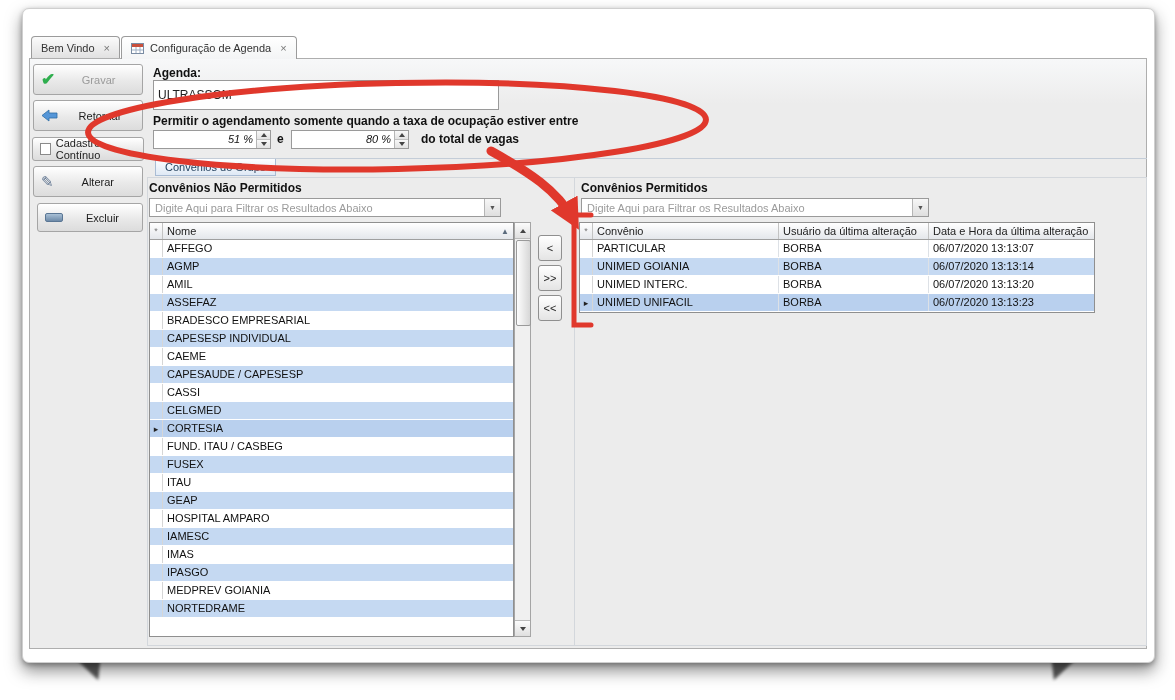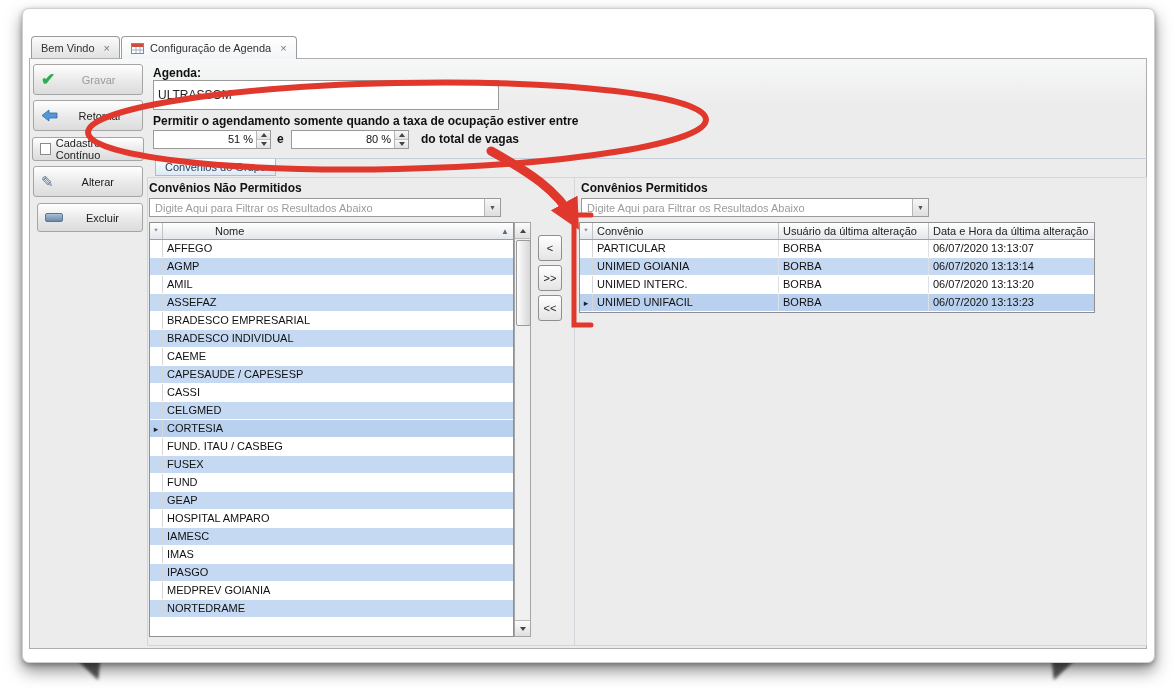--- a/index.html
+++ b/index.html
@@ -36,21 +36,21 @@
   .ic-bar{width:16px;height:7px;border:1px solid #5a7694;border-radius:2px;
           background:linear-gradient(#a9c0d6,#6d8aa8);}
   .checkbox{width:12px;height:12px;background:#fff;border:1px solid #8a8a8a;box-sizing:border-box;}
   .lbl-disabled{color:#9b9b9b !important;}
 
   
   .bold-label{position:absolute;font-size:12px;font-weight:bold;color:#111;white-space:nowrap;}
   .text-input{position:absolute;height:19px;box-sizing:border-box;border:1px solid #9a9a9a;
               background:#fff;font-size:12px;color:#222;padding:14px 4px;font-family:"Liberation Sans",sans-serif;}
   .spin{position:absolute;width:118px;height:19px;background:#fff;border:1px solid #9a9a9a;
-        display:flex;box-sizing:border-box;}
+        display:flex;box-sizing:border-box;font-style:italic;}
   .spin .val{flex:1;font-size:11px;color:#111;text-align:right;padding:2px 3px 0 0;}
   .spin .arrows{width:13px;border-left:1px solid #b5b5b5;display:flex;flex-direction:column;}
   .spin .sbtn{flex:1;display:flex;align-items:center;justify-content:center;
               background:linear-gradient(#f8f8f8,#e2e2e2);}
   .spin .sbtn + .sbtn{border-top:1px solid #c0c0c0;}
   .tri-up{width:0;height:0;border-left:3px solid transparent;border-right:3px solid transparent;border-bottom:4px solid #444;}
   .tri-down{width:0;height:0;border-left:3px solid transparent;border-right:3px solid transparent;border-top:4px solid #444;}
 
   
   .hr-line{position:absolute;left:124px;top:149px;width:1000px;height:1px;background:#c4cdd8;}
@@ -68,21 +68,21 @@
              display:flex;align-items:center;justify-content:center;font-size:7px;color:#555;}
 
   
   .grid{position:absolute;background:#fff;border:1px solid #8f8f8f;box-sizing:border-box;overflow:hidden;}
   .ghead{display:flex;height:17px;background:linear-gradient(#ffffff,#e4e7eb);border-bottom:1px solid #9f9f9f;box-sizing:border-box;}
   .hind{width:13px;border-right:1px solid #c3c3c3;display:flex;align-items:center;justify-content:center;
         font-size:9px;color:#777;box-sizing:border-box;}
   .hcell{display:flex;align-items:center;font-size:11px;color:#222;padding:0 4px;
          border-right:1px solid #c3c3c3;box-sizing:border-box;white-space:nowrap;overflow:hidden;}
   .hcell .sort{margin-left:auto;font-size:8px;color:#5b6b7d;padding-left:4px;}
-  .hc-name{flex:1;border-right:none;margin-left:48px;}
+  .hc-name{flex:1;border-right:none;}
   .hc1{width:186px;} .hc2{width:150px;} .hc3{flex:1;border-right:none;}
 
   .grow{display:flex;height:18px;box-sizing:border-box;border-bottom:1px solid #fff;background:#fff;}
   .grow.alt{background:var(--alt-row);}
   .grow.sel{background:var(--sel-row);}
   .grow .ind{width:13px;border-right:1px solid #d6d6d6;font-size:9px;display:flex;align-items:center;
              justify-content:center;color:#222;box-sizing:border-box;}
   .grow .cell{font-size:11px;color:#111;padding:2px 4px 0;white-space:nowrap;overflow:hidden;box-sizing:border-box;}
   .lname{flex:1;}
   .rc1{width:186px;border-right:1px solid #dde1e6;}
@@ -227,21 +227,21 @@
         <div class="grow alt">
           <div class="ind"></div>
           <div class="cell lname">ASSEFAZ</div>
         </div>
         <div class="grow">
           <div class="ind"></div>
           <div class="cell lname">BRADESCO EMPRESARIAL</div>
         </div>
         <div class="grow alt">
           <div class="ind"></div>
-          <div class="cell lname">BRADESCO INDIVIDUAL</div>
+          <div class="cell lname">CAPESESP INDIVIDUAL</div>
         </div>
         <div class="grow">
           <div class="ind"></div>
           <div class="cell lname">CAEME</div>
         </div>
         <div class="grow alt">
           <div class="ind"></div>
           <div class="cell lname">CAPESAUDE / CAPESESP</div>
         </div>
         <div class="grow">
@@ -259,21 +259,21 @@
         <div class="grow">
           <div class="ind"></div>
           <div class="cell lname">FUND. ITAU / CASBEG</div>
         </div>
         <div class="grow alt">
           <div class="ind"></div>
           <div class="cell lname">FUSEX</div>
         </div>
         <div class="grow">
           <div class="ind"></div>
-          <div class="cell lname">FUND</div>
+          <div class="cell lname">ITAU</div>
         </div>
         <div class="grow alt">
           <div class="ind"></div>
           <div class="cell lname">GEAP</div>
         </div>
         <div class="grow">
           <div class="ind"></div>
           <div class="cell lname">HOSPITAL AMPARO</div>
         </div>
         <div class="grow alt">

